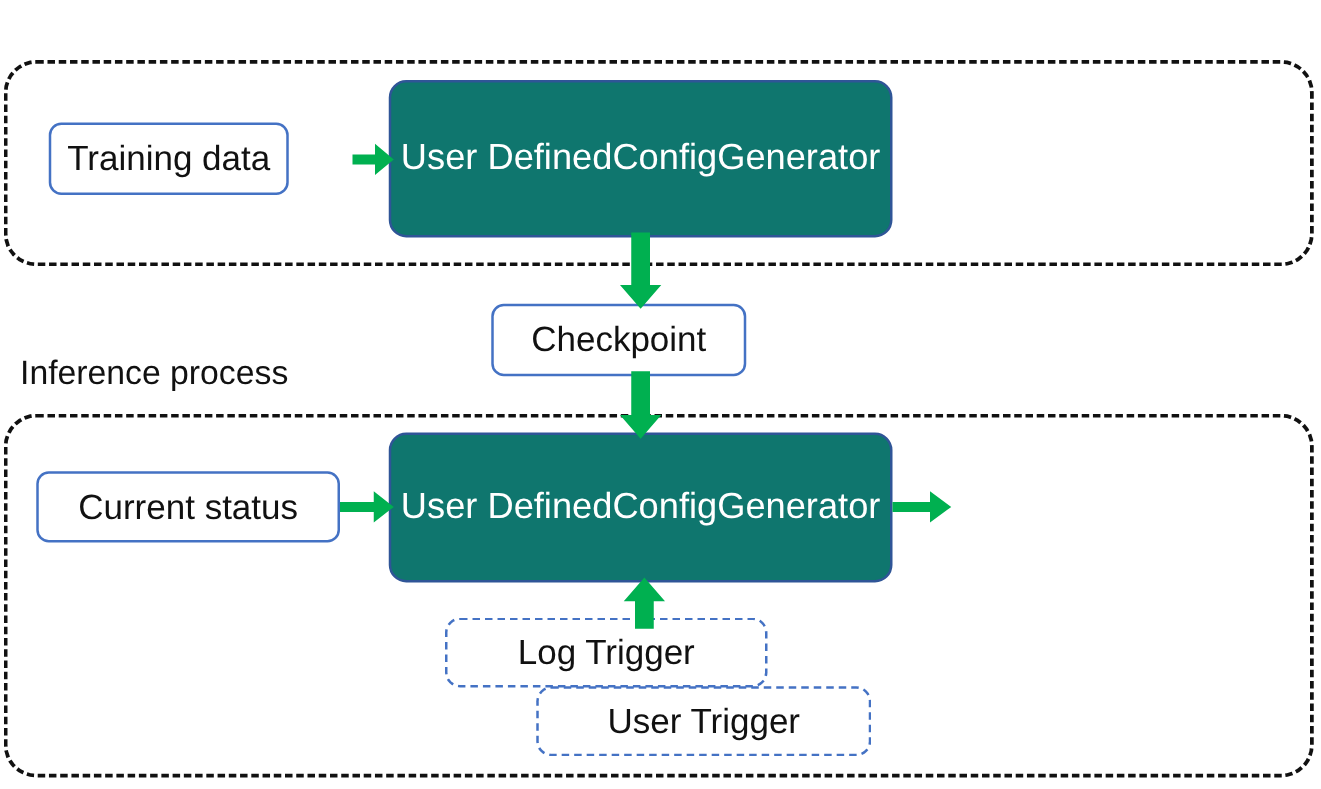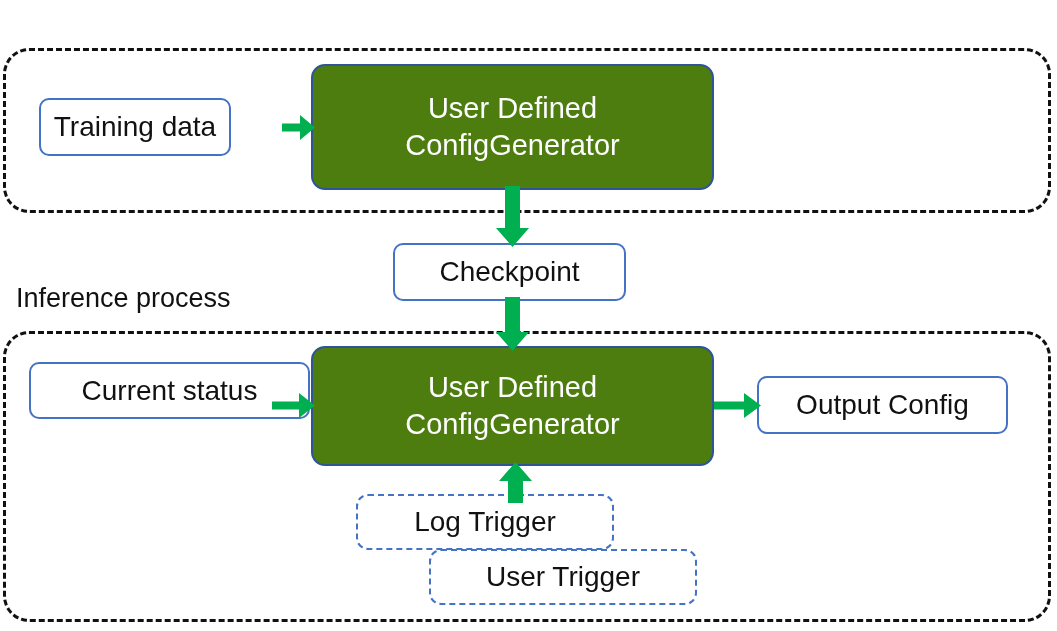--- a/index.html
+++ b/index.html
@@ -50,33 +50,33 @@
     background: #ffffff;
     display: flex;
     align-items: center;
     justify-content: center;
     color: #111111;
     font-size: 28px;
     font-family: "Liberation Sans", sans-serif;
     white-space: nowrap;
   }
   #node-training-data { left: 39px;  top: 98px;  width: 192px; height: 58px; }
-  #node-checkpoint    { left: 393px; top: 243px; width: 233px; height: 58px; }
-  #node-current-status{ left: 29px;  top: 362px; width: 281px; height: 57px; }
+  #node-checkpoint    { left: 393px; top: 243px; width: 204px; height: 58px; }
+  #node-current-status{ left: 29px;  top: 377px; width: 243px; height: 57px; }
   #node-output-config { left: 757px; top: 376px; width: 251px; height: 58px; }
 
   
   .node-primary {
     position: absolute;
     box-sizing: border-box;
-    background: #4d7c0f;
+    background: #0f766e;
     border: 2px solid #2F5597;
     border-radius: 14px;
     display: flex;
-    flex-direction: column;
+    flex-direction: row;
     align-items: center;
     justify-content: center;
     color: #ffffff;
     font-size: 29px;
     line-height: 1.28;
     font-family: "Liberation Sans", sans-serif;
     white-space: nowrap;
   }
   #node-generator-train { left: 311px; top: 64px;  width: 403px; height: 126px; }
   #node-generator-infer { left: 311px; top: 346px; width: 403px; height: 120px; }
@@ -134,21 +134,20 @@
 
   <div class="node-plain" id="node-checkpoint">Checkpoint</div>
 
   <div class="node-plain" id="node-current-status">Current status</div>
 
   <div class="node-primary" id="node-generator-infer">
     <span>User Defined</span>
     <span>ConfigGenerator</span>
   </div>
 
-  <div class="node-plain" id="node-output-config">Output Config</div>
 
   <div class="node-trigger" id="node-log-trigger">Log Trigger</div>
 
   <div class="node-trigger" id="node-clock-trigger">User Trigger</div>
 
   <svg class="arrow-svg" id="arrow-training-data-to-generator" viewBox="0 0 34 35" width="34" height="35">
     <path d="M0 13.5 H18 V5 L33 17.5 L18 30 V21.5 H0 Z" fill="#00B050"></path>
   </svg>
 
   <svg class="arrow-svg" id="arrow-generator-to-checkpoint" viewBox="0 0 35 62" width="35" height="62">

